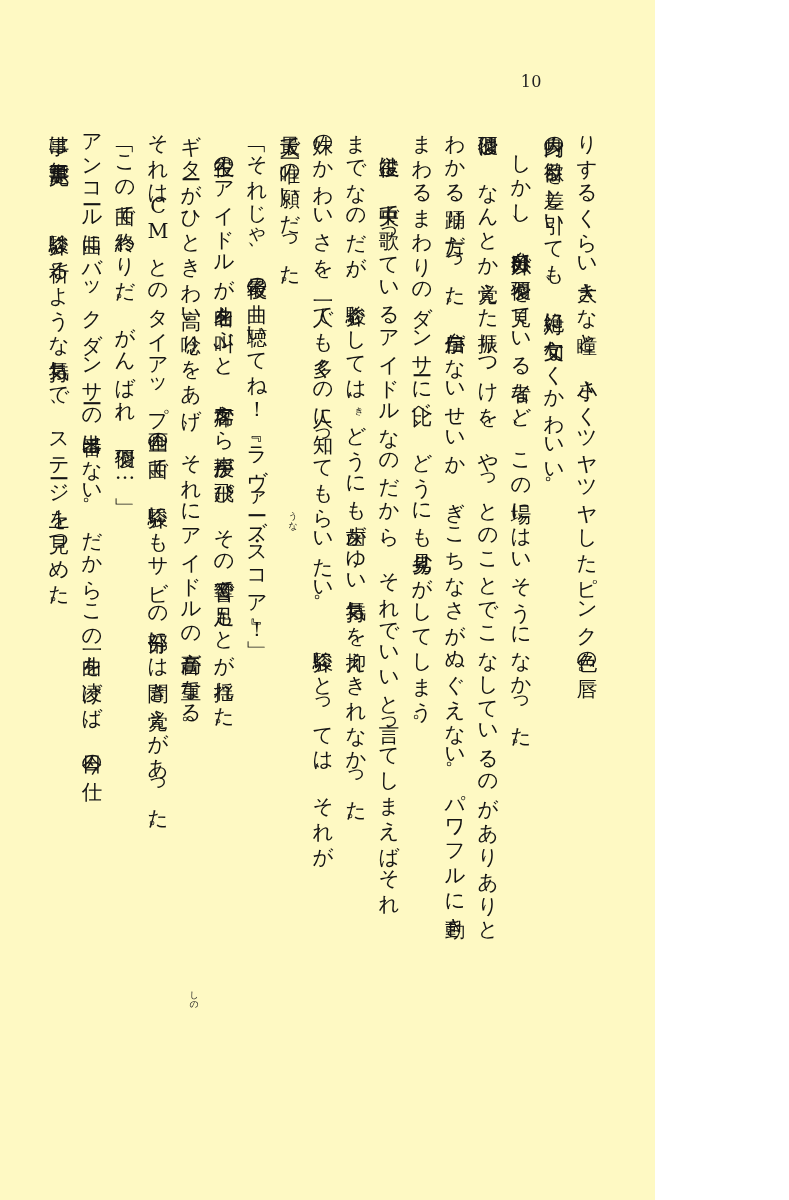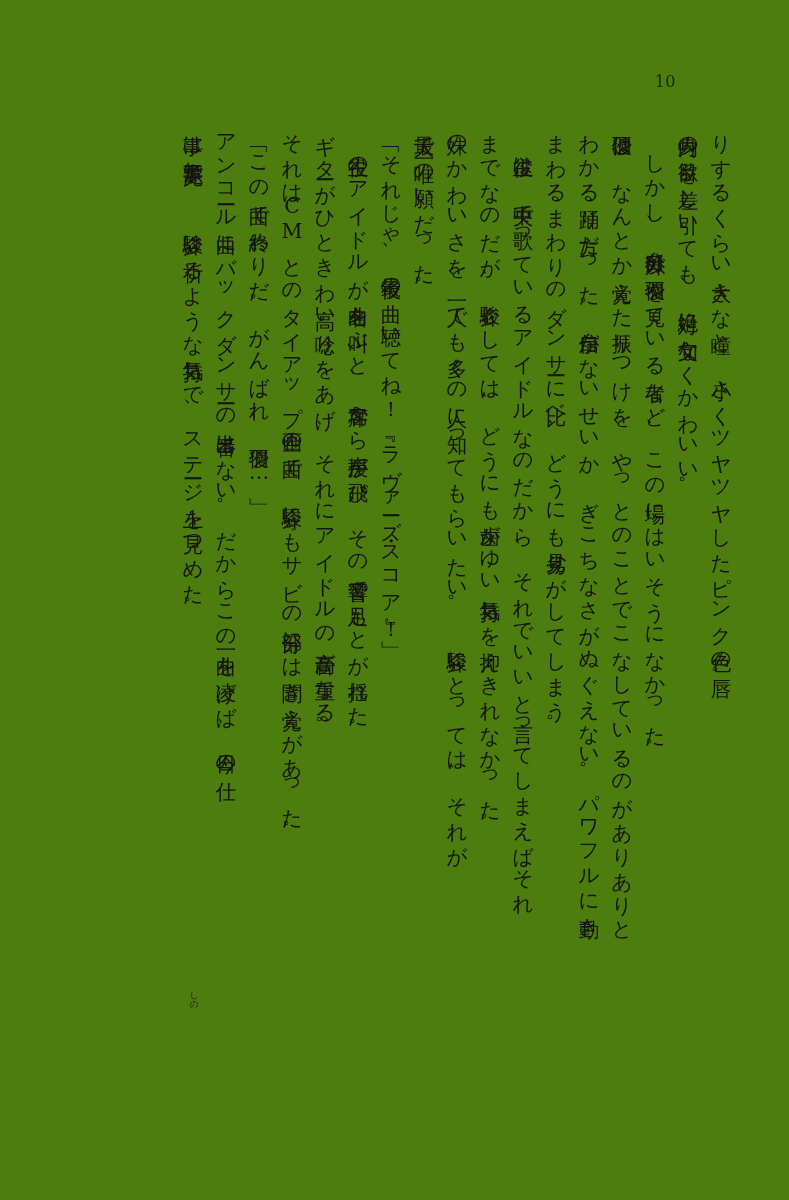--- a/index.html
+++ b/index.html
@@ -13,23 +13,23 @@
     position: relative;
     font-family: "DejaVu Serif", "Liberation Serif", serif;
     color: #1a1a1a;
     overflow: hidden;
   }
 
   .page {
     position: absolute;
     left: 0;
     top: 0;
-    width: 789px;
+    width: 655px;
     height: 1200px;
-    background: #4d7c0f;
+    background: #fef9c3;
   }
 
   
   .page-number {
     position: absolute;
     top: 72px;
     right: 113px;
     font-size: 16px;
     font-family: "DejaVu Serif", "Liberation Serif", serif;
     color: #222;

